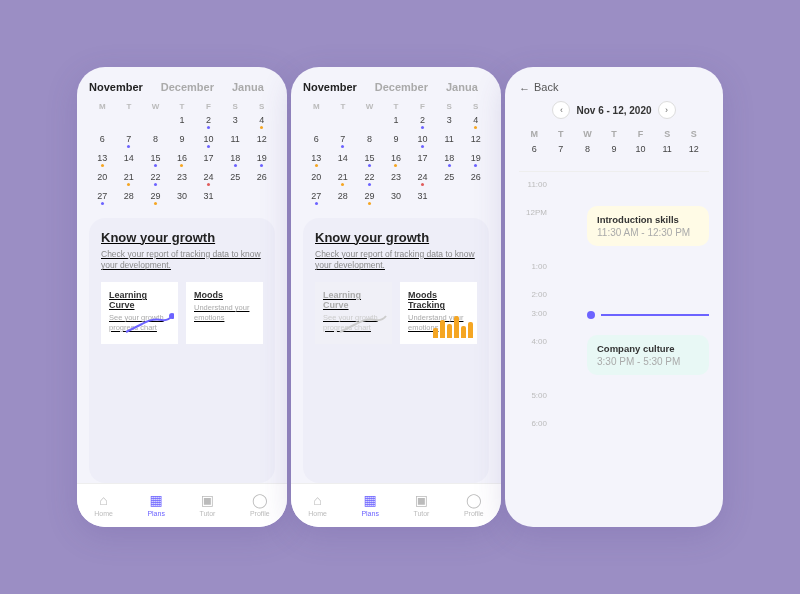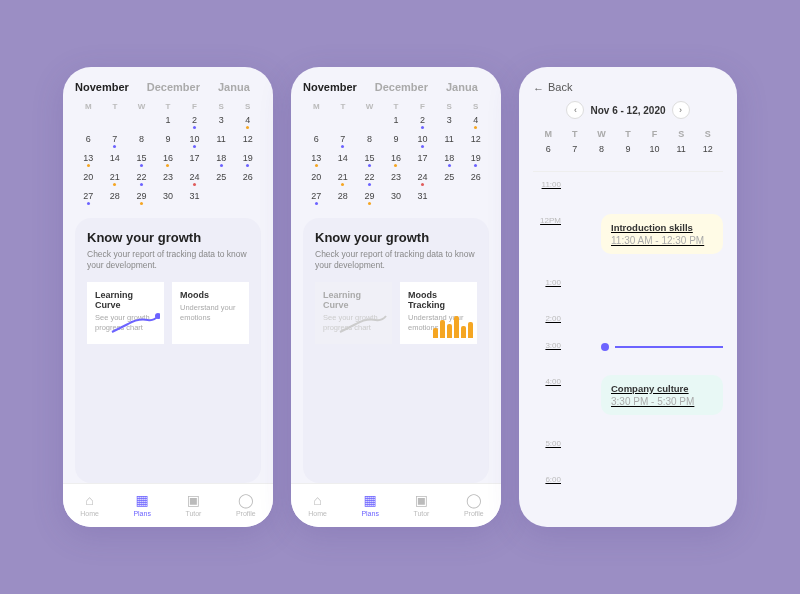--- a/index.html
+++ b/index.html
@@ -8,21 +8,21 @@
       height: 594px;
       background: #9b8ec4;
       display: flex;
       align-items: center;
       justify-content: center;
       font-family: -apple-system, BlinkMacSystemFont, 'Segoe UI', sans-serif;
       overflow: hidden;
     }
     .phones-container {
       display: flex;
-      gap: 18px;
+      gap: 4px;
       align-items: center;
     }
     .phone {
       background: #f4f4fb;
       border-radius: 28px;
       width: 210px;
       height: 460px;
       overflow: hidden;
       display: flex;
       flex-direction: column;
@@ -76,20 +76,21 @@
     .dot.blue { background: #6c63ff; }
     .dot.orange { background: #f5a623; }
     .dot.red { background: #e05c5c; }
     
     .growth-section {
       background: #eeeef8;
       border-radius: 16px;
       margin-top: 10px;
       padding: 12px 12px 10px 12px;
       flex: 1;
+      text-decoration: underline;
     }
     .growth-title {
       font-size: 13px;
       font-weight: 700;
       color: #222;
       margin-bottom: 4px;
     }
     .growth-desc {
       font-size: 8.5px;
       color: #888;
@@ -244,22 +245,21 @@
     
     .timeline {
       flex: 1;
       overflow-y: auto;
       padding: 0 14px 10px 14px;
       position: relative;
     }
     .time-slot {
       display: flex;
       gap: 8px;
-      margin-bottom: 16px;
-      text-decoration: underline;
+      margin-bottom: 8px;
     }
     .time-label {
       font-size: 8px;
       color: #bbb;
       width: 28px;
       text-align: right;
       padding-top: 2px;
       flex-shrink: 0;
     }
     .event-area {

